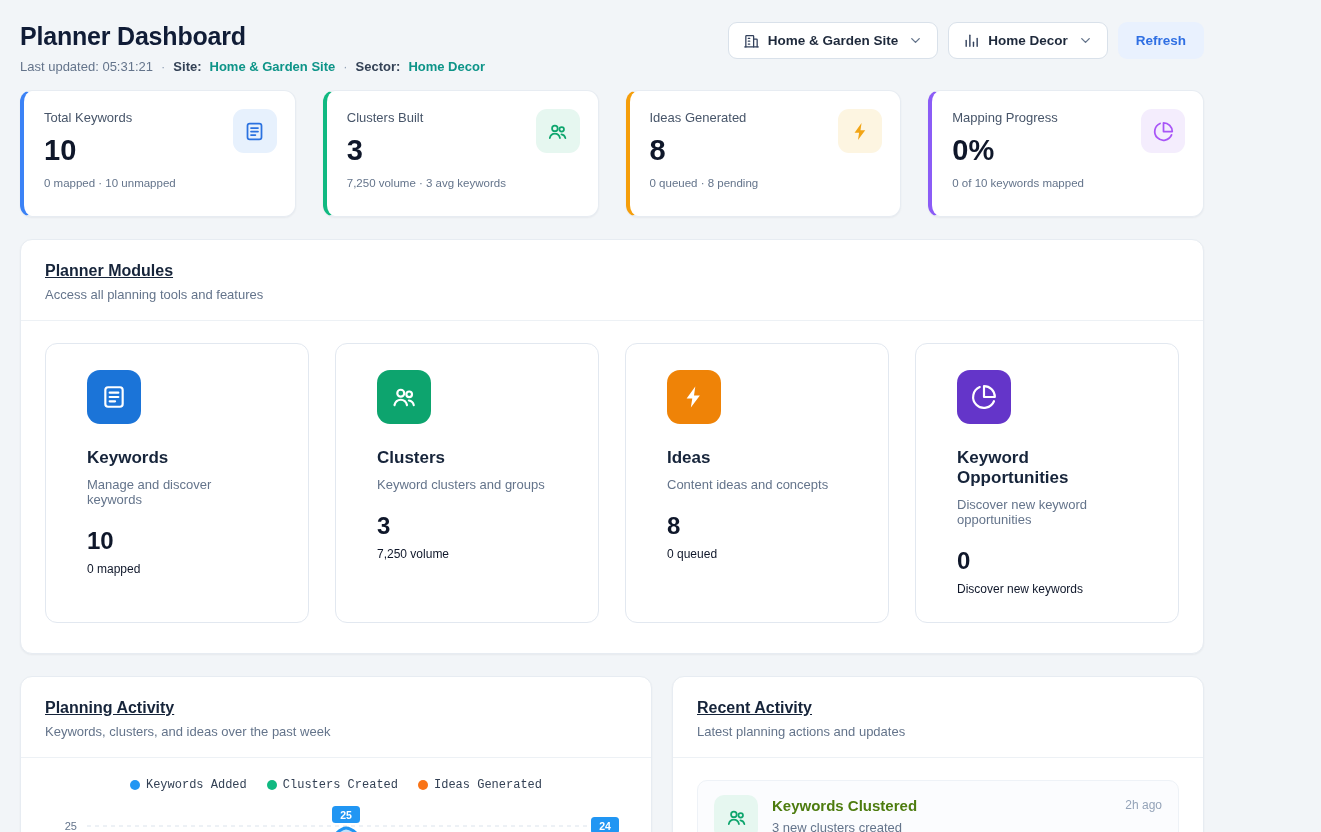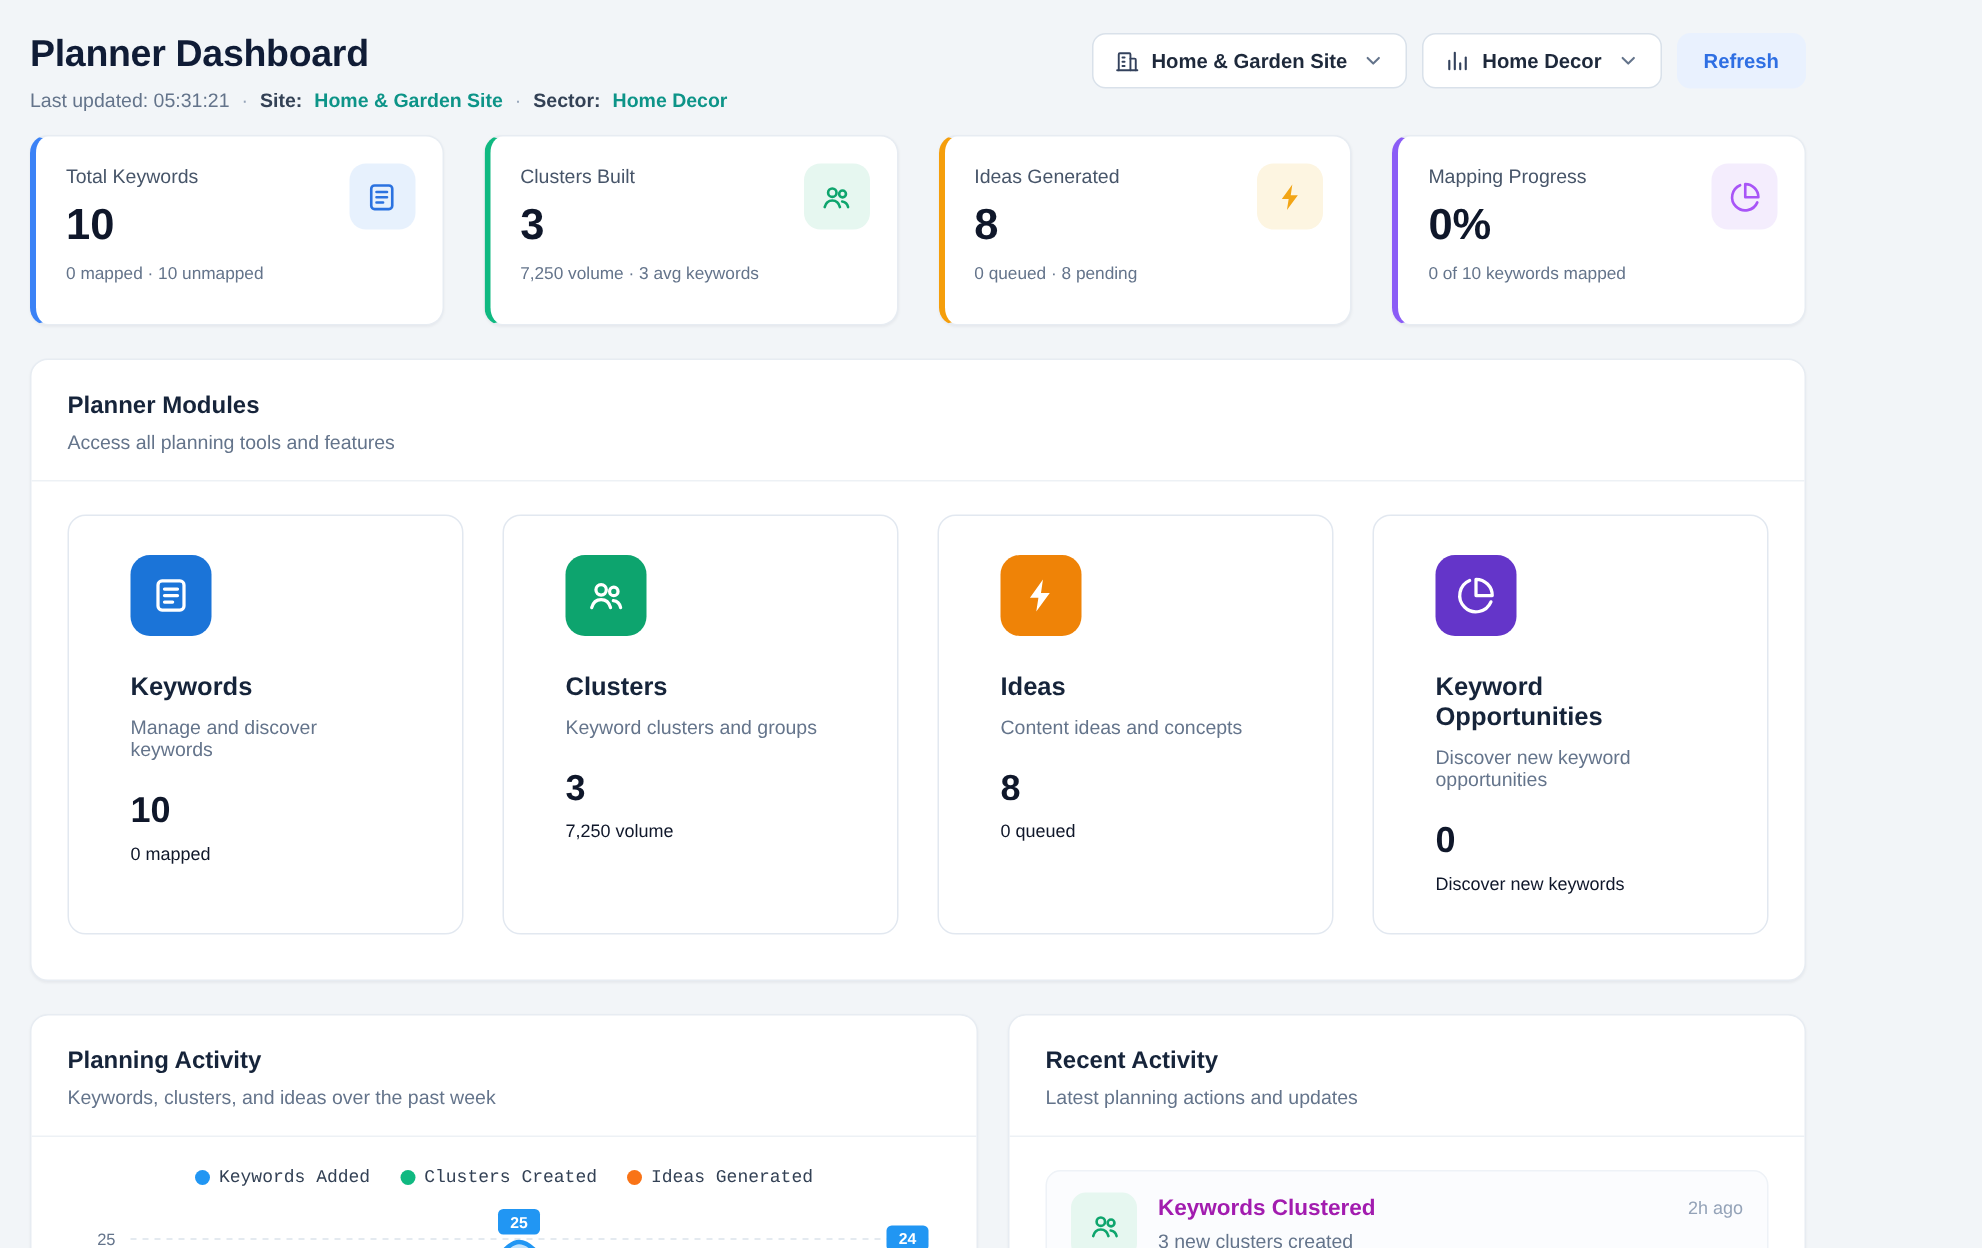--- a/index.html
+++ b/index.html
@@ -33,21 +33,21 @@
   .stat-value { font-size:29px; font-weight:800; color:#0f172a; margin-top:9px; }
   .stat-subtitle { font-size:11.5px; color:#64748b; margin-top:10px; }
   .stat-icon { position:absolute; top:18px; right:18px; width:44px; height:44px; border-radius:11px;
     display:flex; align-items:center; justify-content:center; }
   .stat-icon svg { width:21px; height:21px; }
 
   
   .panel { margin-top:22px; background:#fff; border:1px solid #e7ecf2; border-radius:12px;
     box-shadow:0 1px 2px rgba(16,24,40,.05); }
   .panel-head { padding:22px 24px 18px; }
-  .panel-title { font-size:16px; font-weight:700; color:#16243a; }
+  .panel-title { font-size:16px; font-weight:700; color:#16243a;text-decoration:underline; }
   .panel-subtitle { font-size:13px; color:#64748b; margin-top:7px; }
   .panel-divider { border-top:1px solid #edf1f5; }
   .modules-grid { padding:22px 24px 30px; display:grid; grid-template-columns:repeat(4,1fr); gap:26px; }
   .module-card { border:1px solid #e2e8f0; border-radius:12px; padding:26px 41px; background:#fff;
     cursor:pointer; min-height:238px; }
   .module-tile { width:54px; height:54px; border-radius:13px; display:flex; align-items:center;
     justify-content:center; color:#fff; }
   .module-tile svg { width:26px; height:26px; }
   .module-title { font-size:17px; font-weight:800; color:#16243a; margin-top:24px; }
   .module-desc { font-size:13px; color:#64748b; margin-top:9px; }
@@ -64,21 +64,21 @@
   .legend-dot { width:10px; height:10px; border-radius:50%; display:inline-block; }
   .chart-area { margin-top:12px; }
 
   .activity-body { padding:22px 24px 0; }
   .activity-item { display:flex; gap:14px; align-items:flex-start; background:#fbfcfe;
     border:1px solid #eef2f7; border-radius:10px; padding:14px 16px; }
   .activity-tile { width:44px; height:44px; border-radius:10px; background:#e6f7f0; color:#0ea56d;
     display:flex; align-items:center; justify-content:center; flex:none; }
   .activity-tile svg { width:21px; height:21px; }
   .activity-text { flex:1; }
-  .activity-title { font-size:15px; font-weight:800; color:#a21caf; margin-top:2px; }
+  .activity-title { font-size:15px; font-weight:800; color:#4d7c0f; margin-top:2px; }
   .activity-desc { font-size:13px; color:#64748b; margin-top:6px; }
   .activity-time { font-size:12px; color:#94a3b8; margin-top:3px; }
 </style>
 </head>
 <body>
 
 <div class="page">
 
   <div class="header">
     <div>

